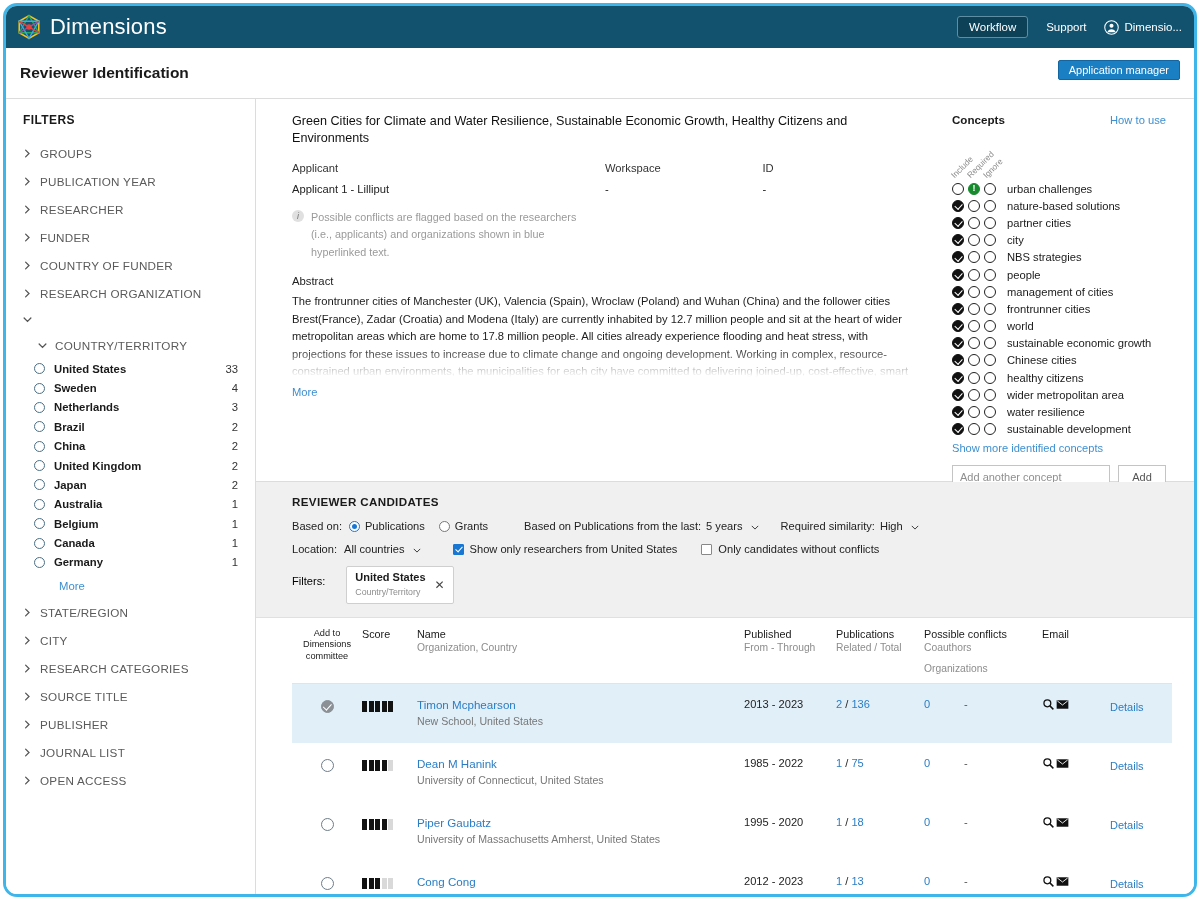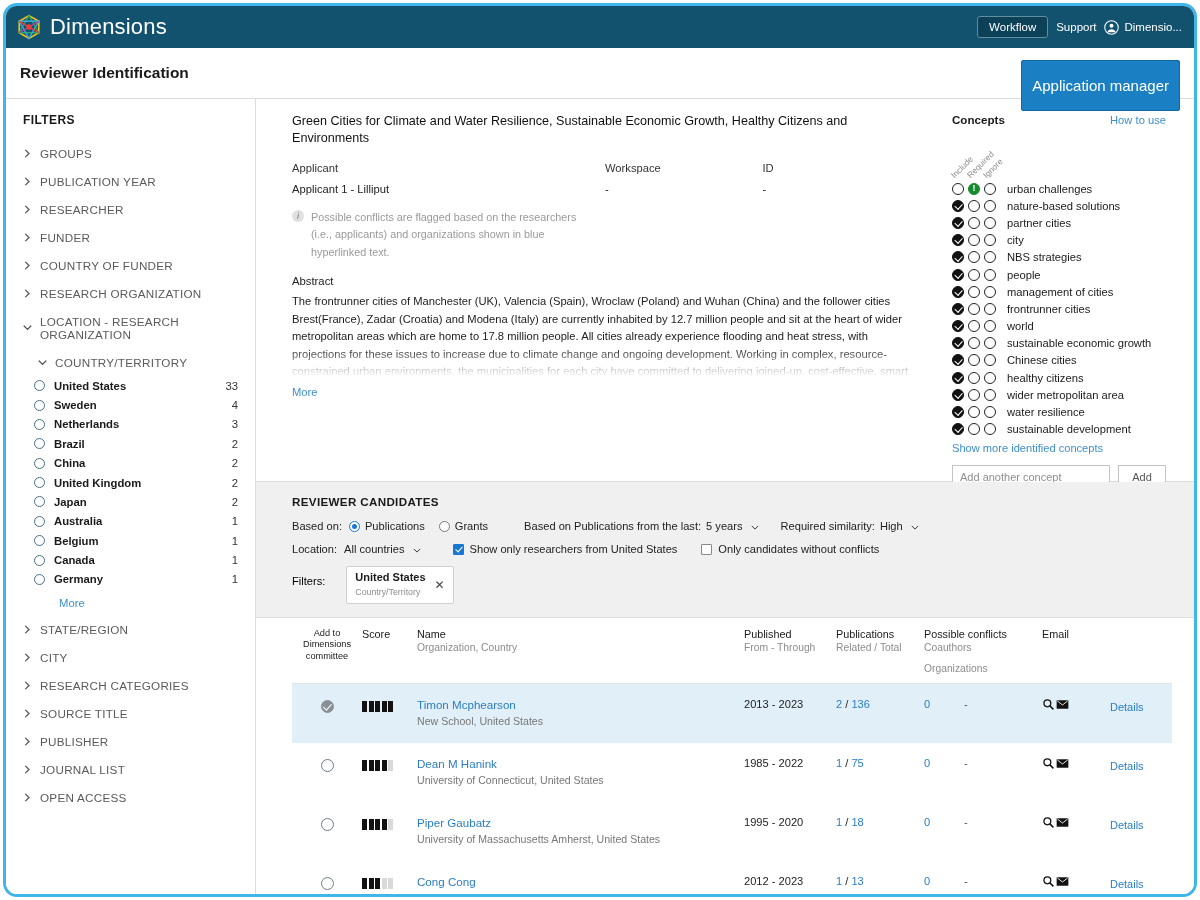--- a/index.html
+++ b/index.html
@@ -25,41 +25,41 @@
     display: flex; align-items: center;
     padding: 0 12px 0 10px;
     position: relative;
   }
   #logo-wrap { display: flex; align-items: center; gap: 8px; }
   .logo-mark { width: 26px; height: 26px; display: block; }
   #brand-name {
     color: #fff; font-size: 22px; letter-spacing: .2px; font-weight: 400;
   }
   #topbar-right {
-    margin-left: auto; display: flex; align-items: center; gap: 8px;
+    margin-left: auto; display: flex; align-items: center; gap: 18px;
   }
   #workflow-btn {
     color: #fff; font-size: 11.5px; padding: 4px 11px;
     border: 1px solid #5f8ea3; border-radius: 3px; background: #0d4157;
   }
   #support-link { color: #fff; font-size: 11.5px; }
   #account { display: flex; align-items: center; gap: 5px; color: #fff; font-size: 11.5px; }
   .acct-icon { width: 15px; height: 15px; }
 
   
   #pagehead {
     height: 51px; background: #fff; border-bottom: 1px solid #dcdcdc;
     display: flex; align-items: center; padding: 0 14px;
     position: relative;
   }
   #page-title { font-size: 15.5px; font-weight: bold; color: #1a1a1a; }
   #app-manager-btn {
     position: absolute; right: 14px; top: 12px;
-    background: #1B7FC4; color: #fff; font-size: 15px;
-    padding: 16px 10px; border-radius: 2px; border: 1px solid #1565a0; text-align: right;
+    background: #1B7FC4; color: #fff; font-size: 11px;
+    padding: 3px 10px; border-radius: 2px; border: 1px solid #1565a0; text-align: right;
   }
 
   
   #body-row { display: flex; height: 797px; }
 
   
   #sidebar {
     width: 250px; border-right: 1px solid #dcdcdc; background: #fff;
     padding: 14px 0 0 0; overflow: hidden; flex-shrink: 0;
   }
@@ -339,21 +339,20 @@
           <div class="facet">
             <svg class="chev" viewBox="0 0 12 12">
               <path d="M3.5 1.5L8 6l-4.5 4.5" fill="none" stroke="#555" stroke-width="1.7" stroke-linecap="round"></path>
             </svg>
             <span>RESEARCH ORGANIZATION</span>
           </div>
           <div class="facet">
             <svg class="chev" viewBox="0 0 12 12">
               <path d="M1.5 4L6 8.5 10.5 4" fill="none" stroke="#555" stroke-width="1.7" stroke-linecap="round"></path>
             </svg>
-            <span>LOCATION - RESEARCH ORGANIZATION</span>
           </div>
         </div>
       <div id="subfacet-slot">
           <div class="facet sub">
             <svg class="chev" viewBox="0 0 12 12">
               <path d="M1.5 4L6 8.5 10.5 4" fill="none" stroke="#555" stroke-width="1.7" stroke-linecap="round"></path>
             </svg>
             <span>COUNTRY/TERRITORY</span>
           </div>
         </div>

